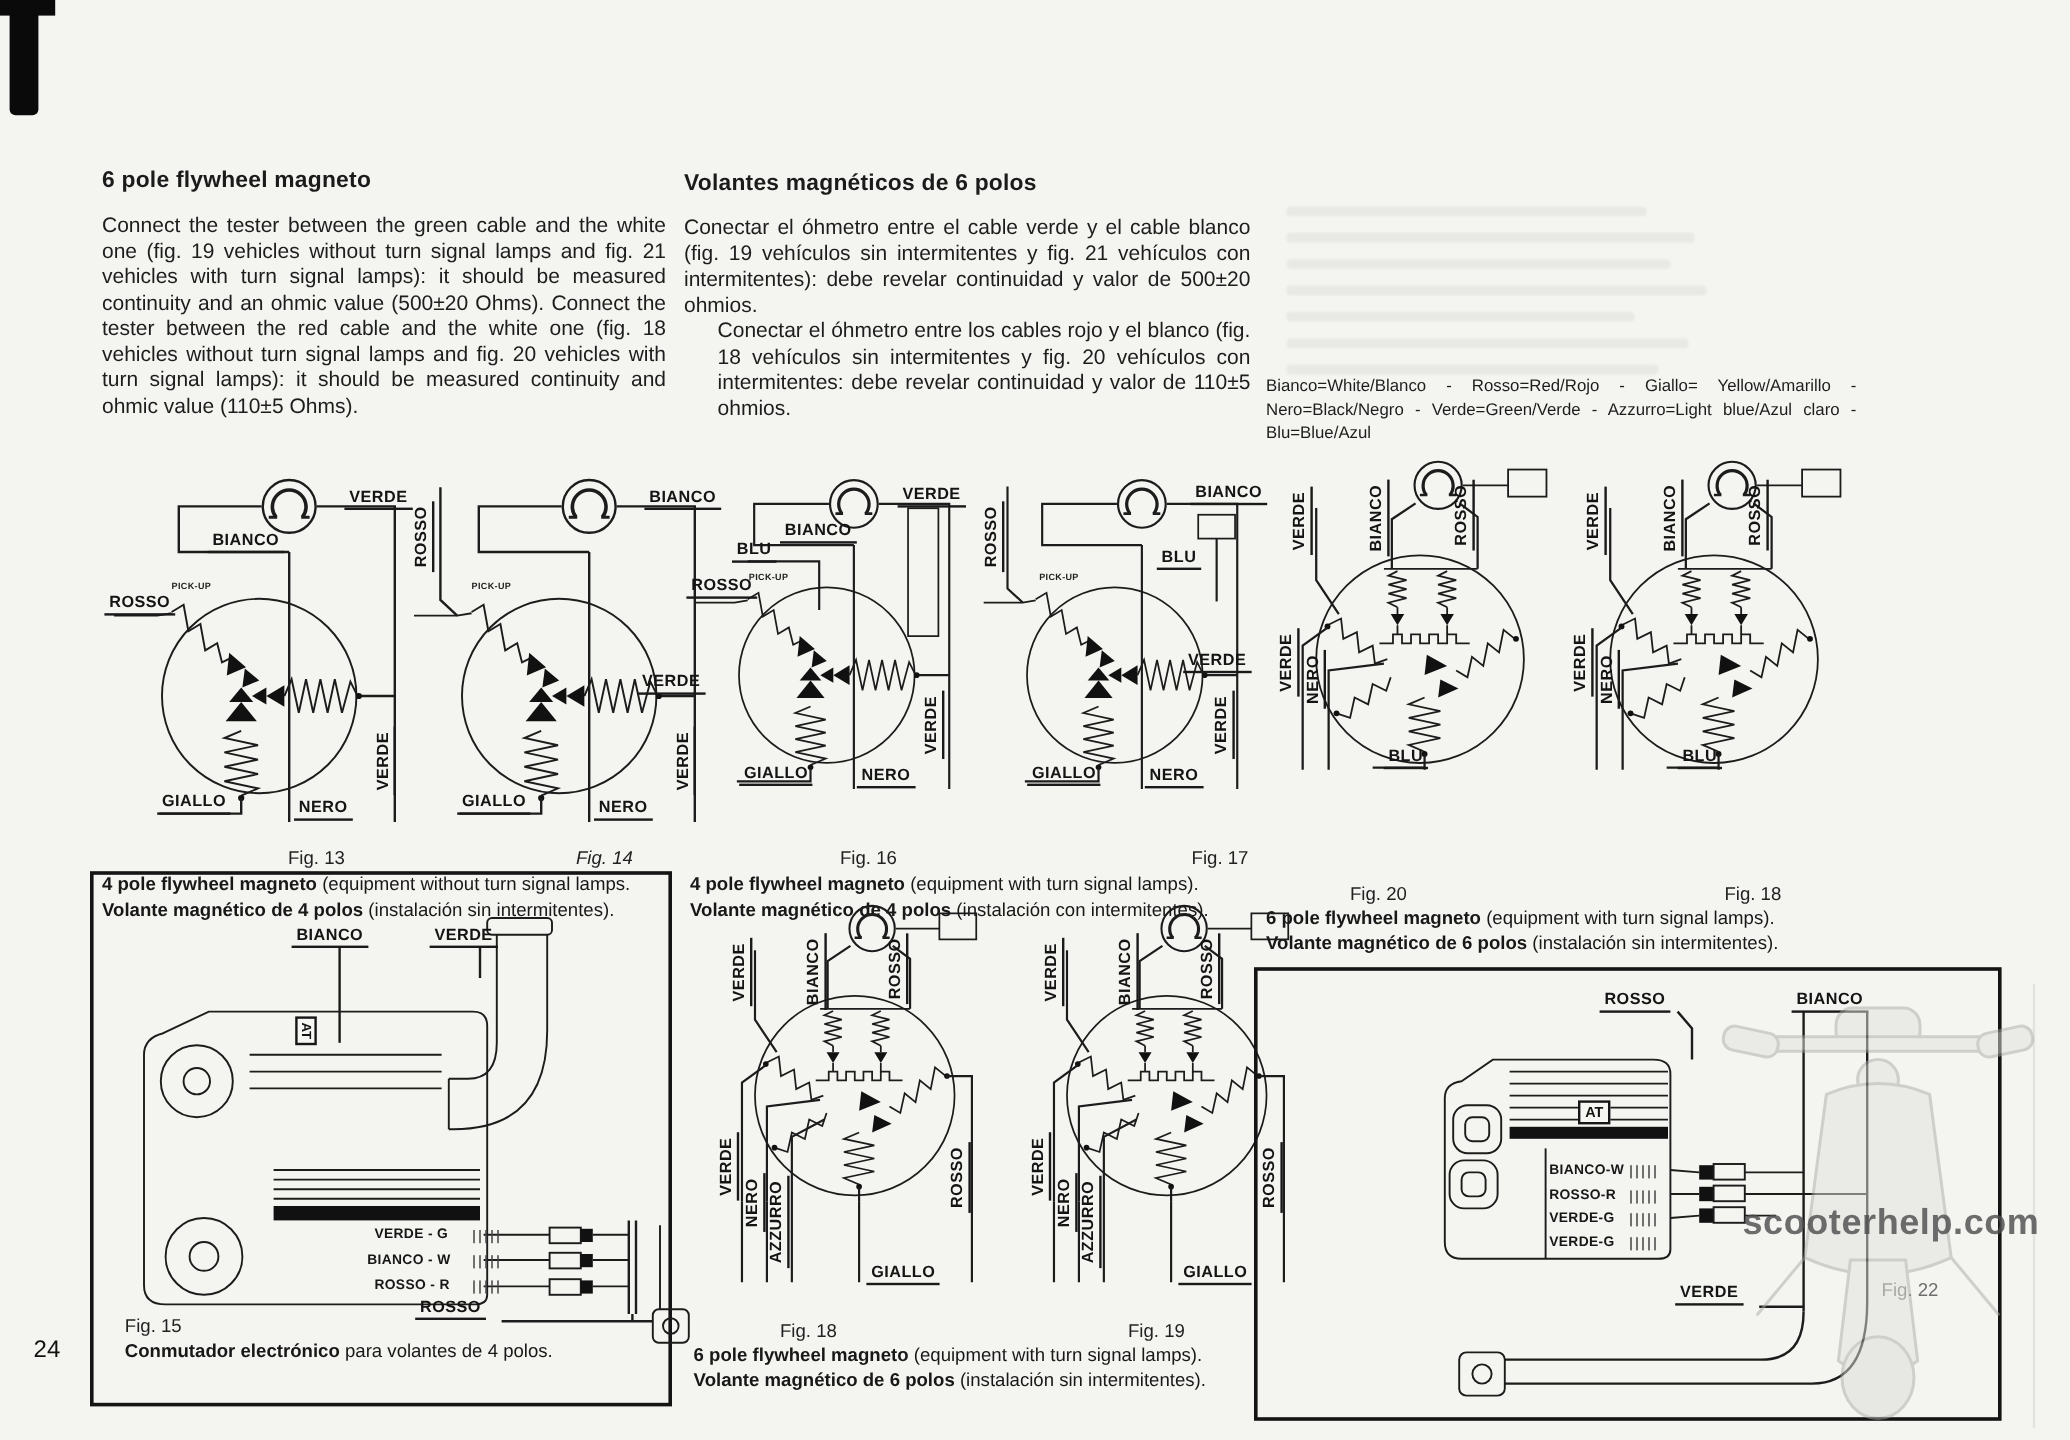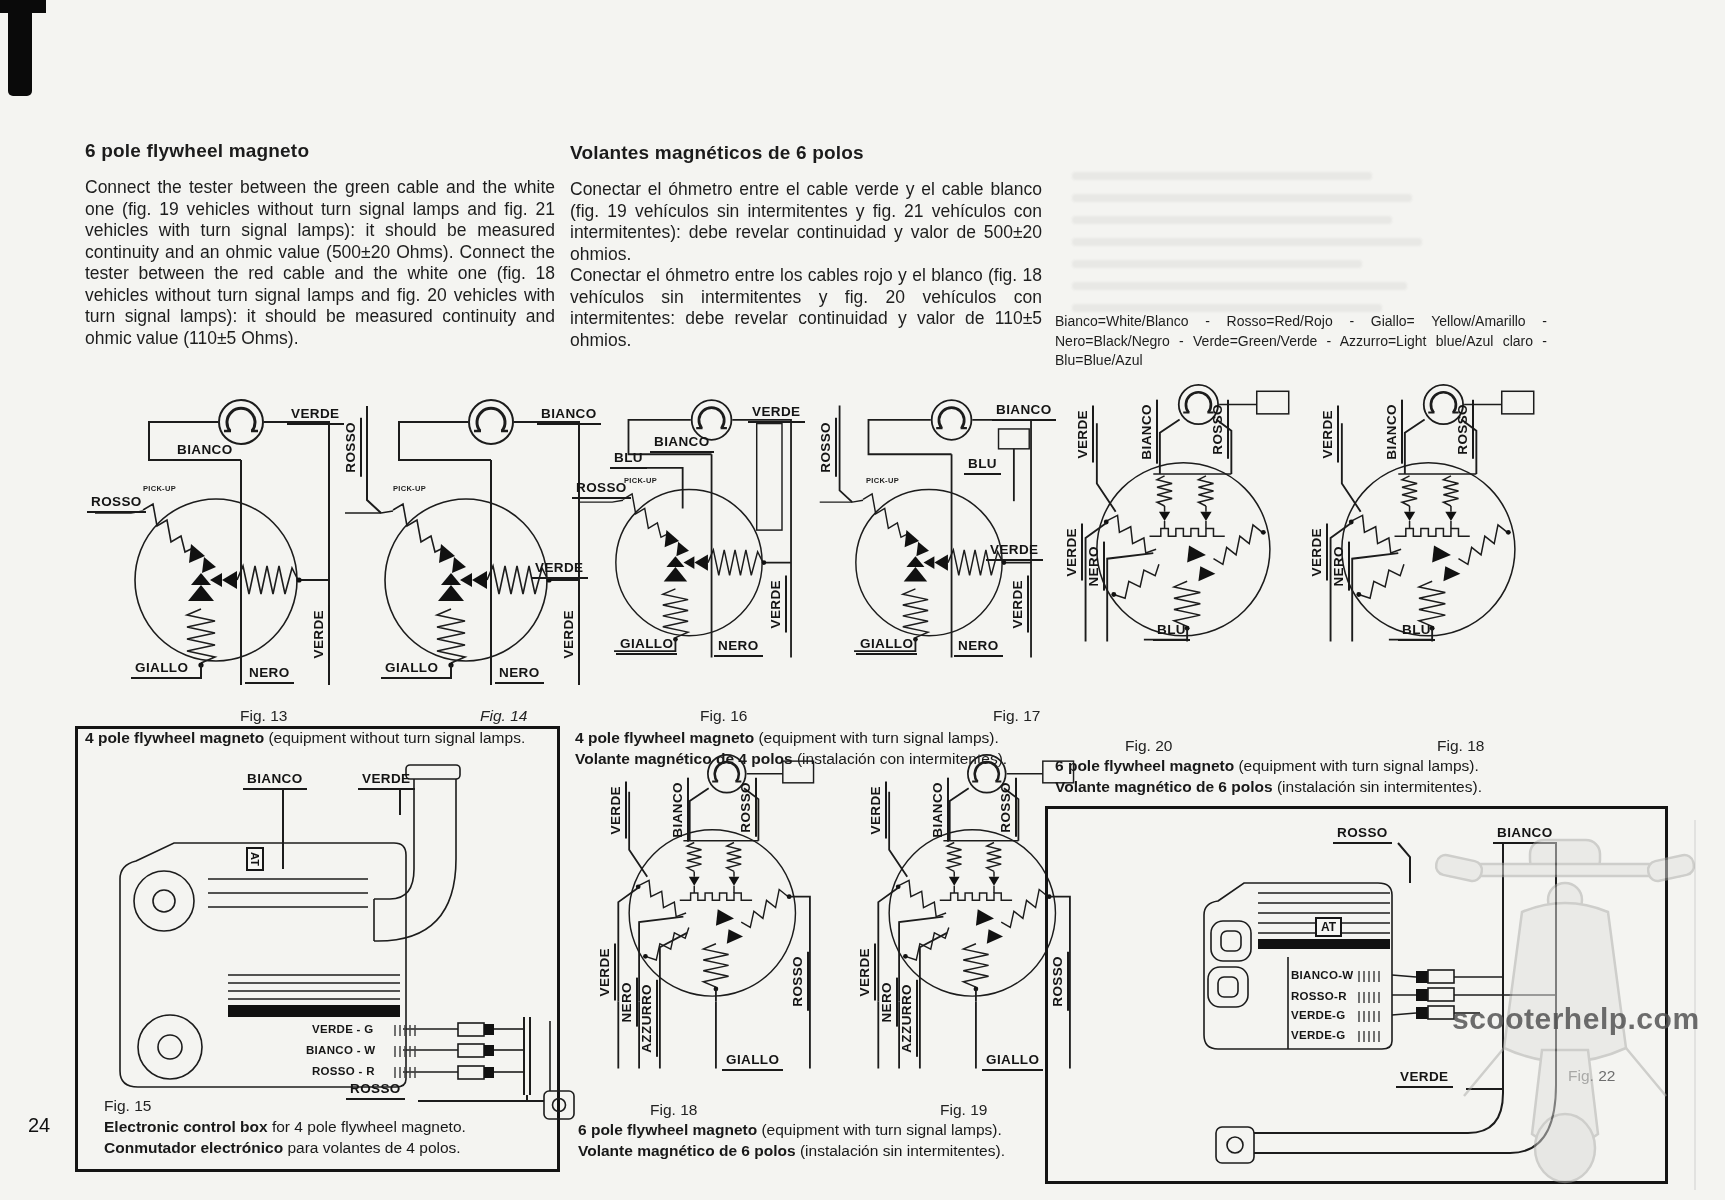--- a/index.html
+++ b/index.html
@@ -2,21 +2,21 @@
 <html><head>
 <meta charset="utf-8">
 <style>
   html,body{margin:0;padding:0;}
   body{width:1725px;height:1200px;background:#e8e8e6;font-family:"Liberation Sans",sans-serif;}
   #page{position:relative;width:1725px;height:1200px;background:#f4f4f1;overflow:hidden;color:#1b1b1b;}
   .abs{position:absolute;}
   
   .colhead{font-size:19px;font-weight:700;letter-spacing:.2px;}
   .colbody{font-size:17.5px;line-height:21.5px;text-align:justify;margin-top:15px;color:#1d1d1d;}
-  .colbody + .colbody{margin-top:0;}
+  .colbody + .colbody{margin-top:0;margin-left:28px;}
   .legend{font-size:14px;line-height:19.5px;text-align:justify;color:#1d1d1d;}
   
   .lbl{position:absolute;font-weight:700;font-size:13.5px;line-height:15px;letter-spacing:.4px;color:#141414;
        border-bottom:2px solid #1a1a1a;padding:0 4px 2px 4px;white-space:nowrap;}
   .vlbl{position:absolute;font-weight:700;font-size:13.5px;letter-spacing:.4px;color:#141414;
         writing-mode:vertical-rl;transform:rotate(180deg);border-left:2px solid #1a1a1a;
         padding:4px 0 4px 2px;white-space:nowrap;}
   .plbl{position:absolute;font-weight:700;font-size:7.5px;letter-spacing:.3px;color:#222;white-space:nowrap;}
   .rowlbl{position:absolute;font-weight:700;font-size:11.5px;letter-spacing:.3px;color:#161616;white-space:nowrap;}
   .hatch{position:absolute;width:24px;height:11px;opacity:.75;
@@ -217,20 +217,21 @@
     <span class="vlbl" style="left:155px;top:22px;">ROSSO</span>
     <span class="vlbl" style="left:9px;top:146px;">VERDE</span>
     <span class="vlbl" style="left:31px;top:164px;">NERO</span>
     <span class="lbl" style="left:98px;top:244px;">BLU</span>
   </div>
 
   <div class="cap" style="left:85px;top:702px;width:505px;">
     <span class="figtag" style="left:155px;top:4px;">Fig. 13</span>
     <span class="figtag" style="left:395px;top:4px;font-style:italic;">Fig. 14</span>
     <div style="margin-top:26px;"><b>4 pole flywheel magneto</b><span> (equipment without turn signal lamps.</span></div>
+    <div><b>Volante magnético de 4 polos</b><span> (instalación sin intermitentes).</span></div>
   </div>
 
   <div class="cap" style="left:575px;top:702px;width:468px;">
     <span class="figtag" style="left:125px;top:4px;">Fig. 16</span>
     <span class="figtag" style="left:418px;top:4px;">Fig. 17</span>
     <div style="margin-top:26px;"><b>4 pole flywheel magneto</b><span> (equipment with turn signal lamps).</span></div>
     <div><b>Volante magnético de 4 polos</b><span> (instalación con intermitentes).</span></div>
   </div>
 
   <div class="cap" style="left:1055px;top:734px;width:472px;">
@@ -277,21 +278,20 @@
     <span class="atboxv" style="left:168px;top:118px;">AT</span>
     <span class="rowlbl" style="left:234px;top:294px;">VERDE - G</span>
     <span class="rowlbl" style="left:228px;top:315px;">BIANCO - W</span>
     <span class="rowlbl" style="left:234px;top:336px;">ROSSO - R</span>
     <span class="hatch" style="left:316px;top:296px;"></span>
     <span class="hatch" style="left:316px;top:317px;"></span>
     <span class="hatch" style="left:316px;top:338px;"></span>
     <span class="lbl" style="left:268px;top:352px;">ROSSO</span>
     <span class="figtag" style="left:26px;top:368px;">Fig. 15</span>
     <div class="cap" style="left:26px;top:388px;width:430px;">
-      <div><b>Electronic control box</b><span> for 4 pole flywheel magneto.</span></div>
       <div><b>Conmutador electrónico</b><span> para volantes de 4 polos.</span></div>
     </div>
   </div>
 
   <div class="abs" style="left:578px;top:722px;width:262px;height:372px;">
     <svg class="art" style="left:15px;top:28px;" width="235" height="335" viewBox="0 0 260 370">
       <use href="#mag6body"></use>
       <path class="ln" d="M74,352 V218 L104,202"></path>
       <path class="ln" d="M28,278 V352 M51,278 V352 M136,278 V352"></path>
       <path class="ln" d="M216,162 H240 V352"></path>

